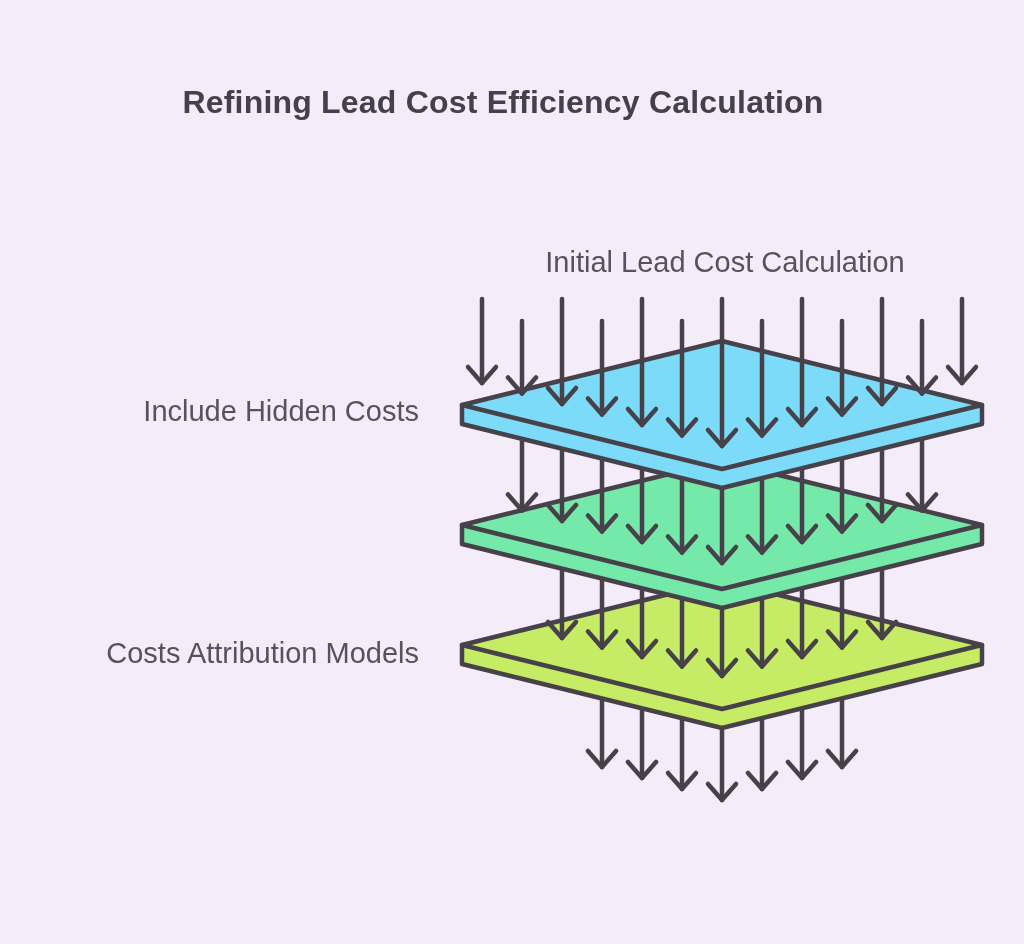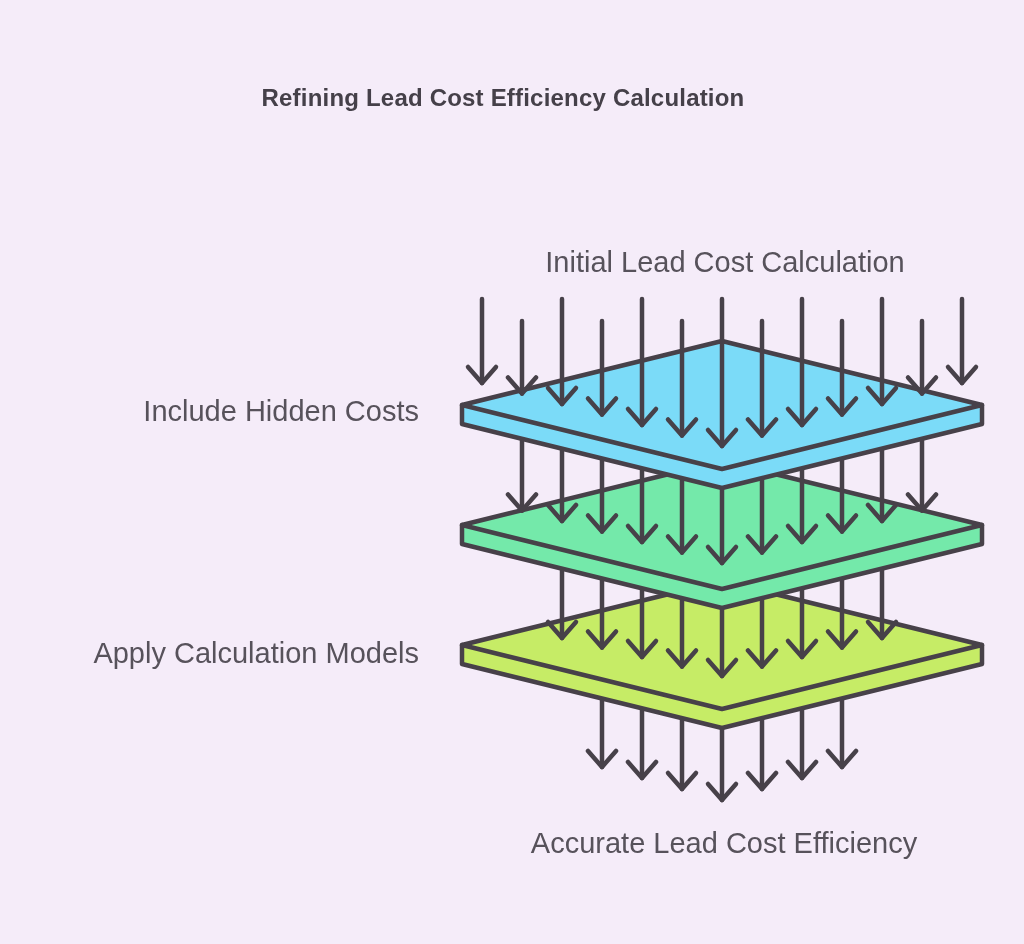--- a/index.html
+++ b/index.html
@@ -8,21 +8,21 @@
     position:relative;
     width:1024px;height:944px;
     background:var(--bg,#f5ecf9);
     overflow:hidden;
   }
   .page-title{
     position:absolute;
     top:84px;left:0;width:1006px;
     margin:0;
     text-align:center;
-    font-size:24px;
+    font-size:32px;
     font-weight:700;
     letter-spacing:.2px;
     color:var(--title,#454049);
   }
   .label{
     position:absolute;
     font-size:29px;
     font-weight:400;
     color:var(--text,#57525b);
     white-space:nowrap;
@@ -54,23 +54,22 @@
 
 <div class="stage">
 
   <h1 class="page-title">Refining Lead Cost Efficiency Calculation</h1>
 
   <div class="label side-label side-0">Include Hidden Costs</div>
 
   <div class="label input-label">Initial Lead Cost Calculation</div>
 
 
-  <div class="label side-label side-2">Apply Calculation Models</div>
-
-  <div class="label output-label">Accurate Lead Cost Efficiency</div>
+  <div class="label side-label side-2">Costs Attribution Models</div>
+
 
   <svg id="diagram-svg" width="1024" height="944" viewBox="0 0 1024 944" xmlns="http://www.w3.org/2000/svg">
       <g>
         <g>
           <line x1="602" y1="660" x2="602" y2="767" fill="none" stroke="#474149" stroke-width="4.5" stroke-linejoin="round" stroke-linecap="round"></line>
           <polyline points="588,751 602,767 616,751" fill="none" stroke="#474149" stroke-width="4.5" stroke-linejoin="round" stroke-linecap="round"></polyline>
         </g>
         <g>
           <line x1="642" y1="660" x2="642" y2="778" fill="none" stroke="#474149" stroke-width="4.5" stroke-linejoin="round" stroke-linecap="round"></line>
           <polyline points="628,762 642,778 656,762" fill="none" stroke="#474149" stroke-width="4.5" stroke-linejoin="round" stroke-linecap="round"></polyline>

